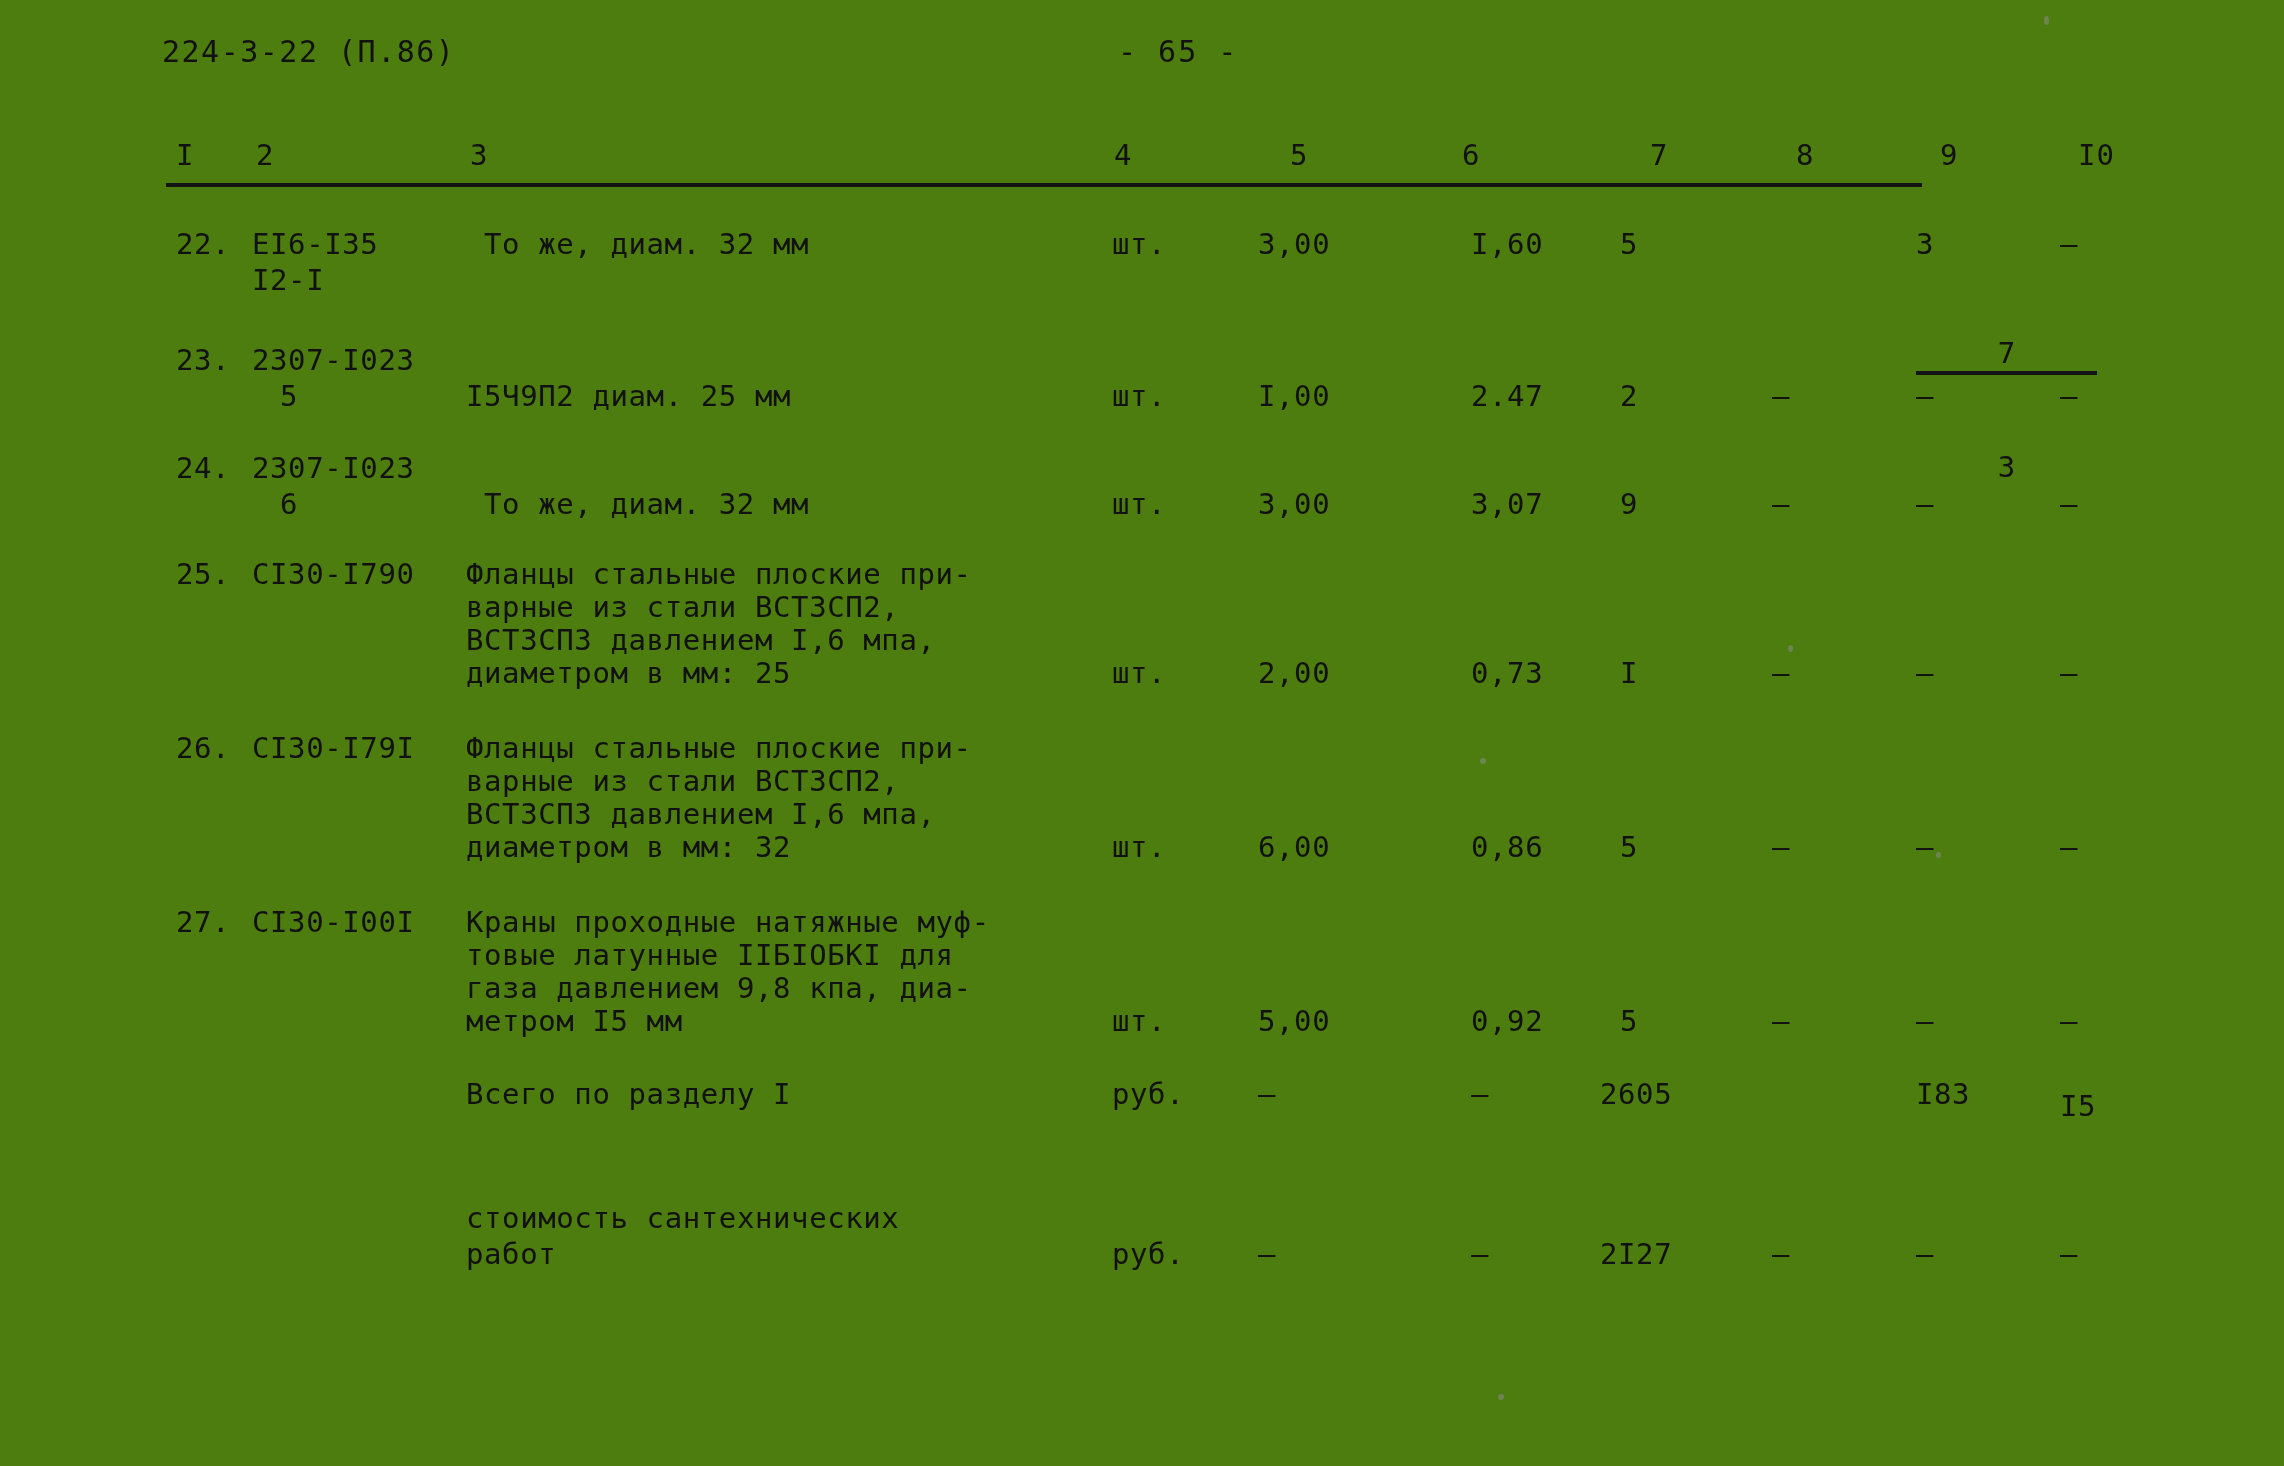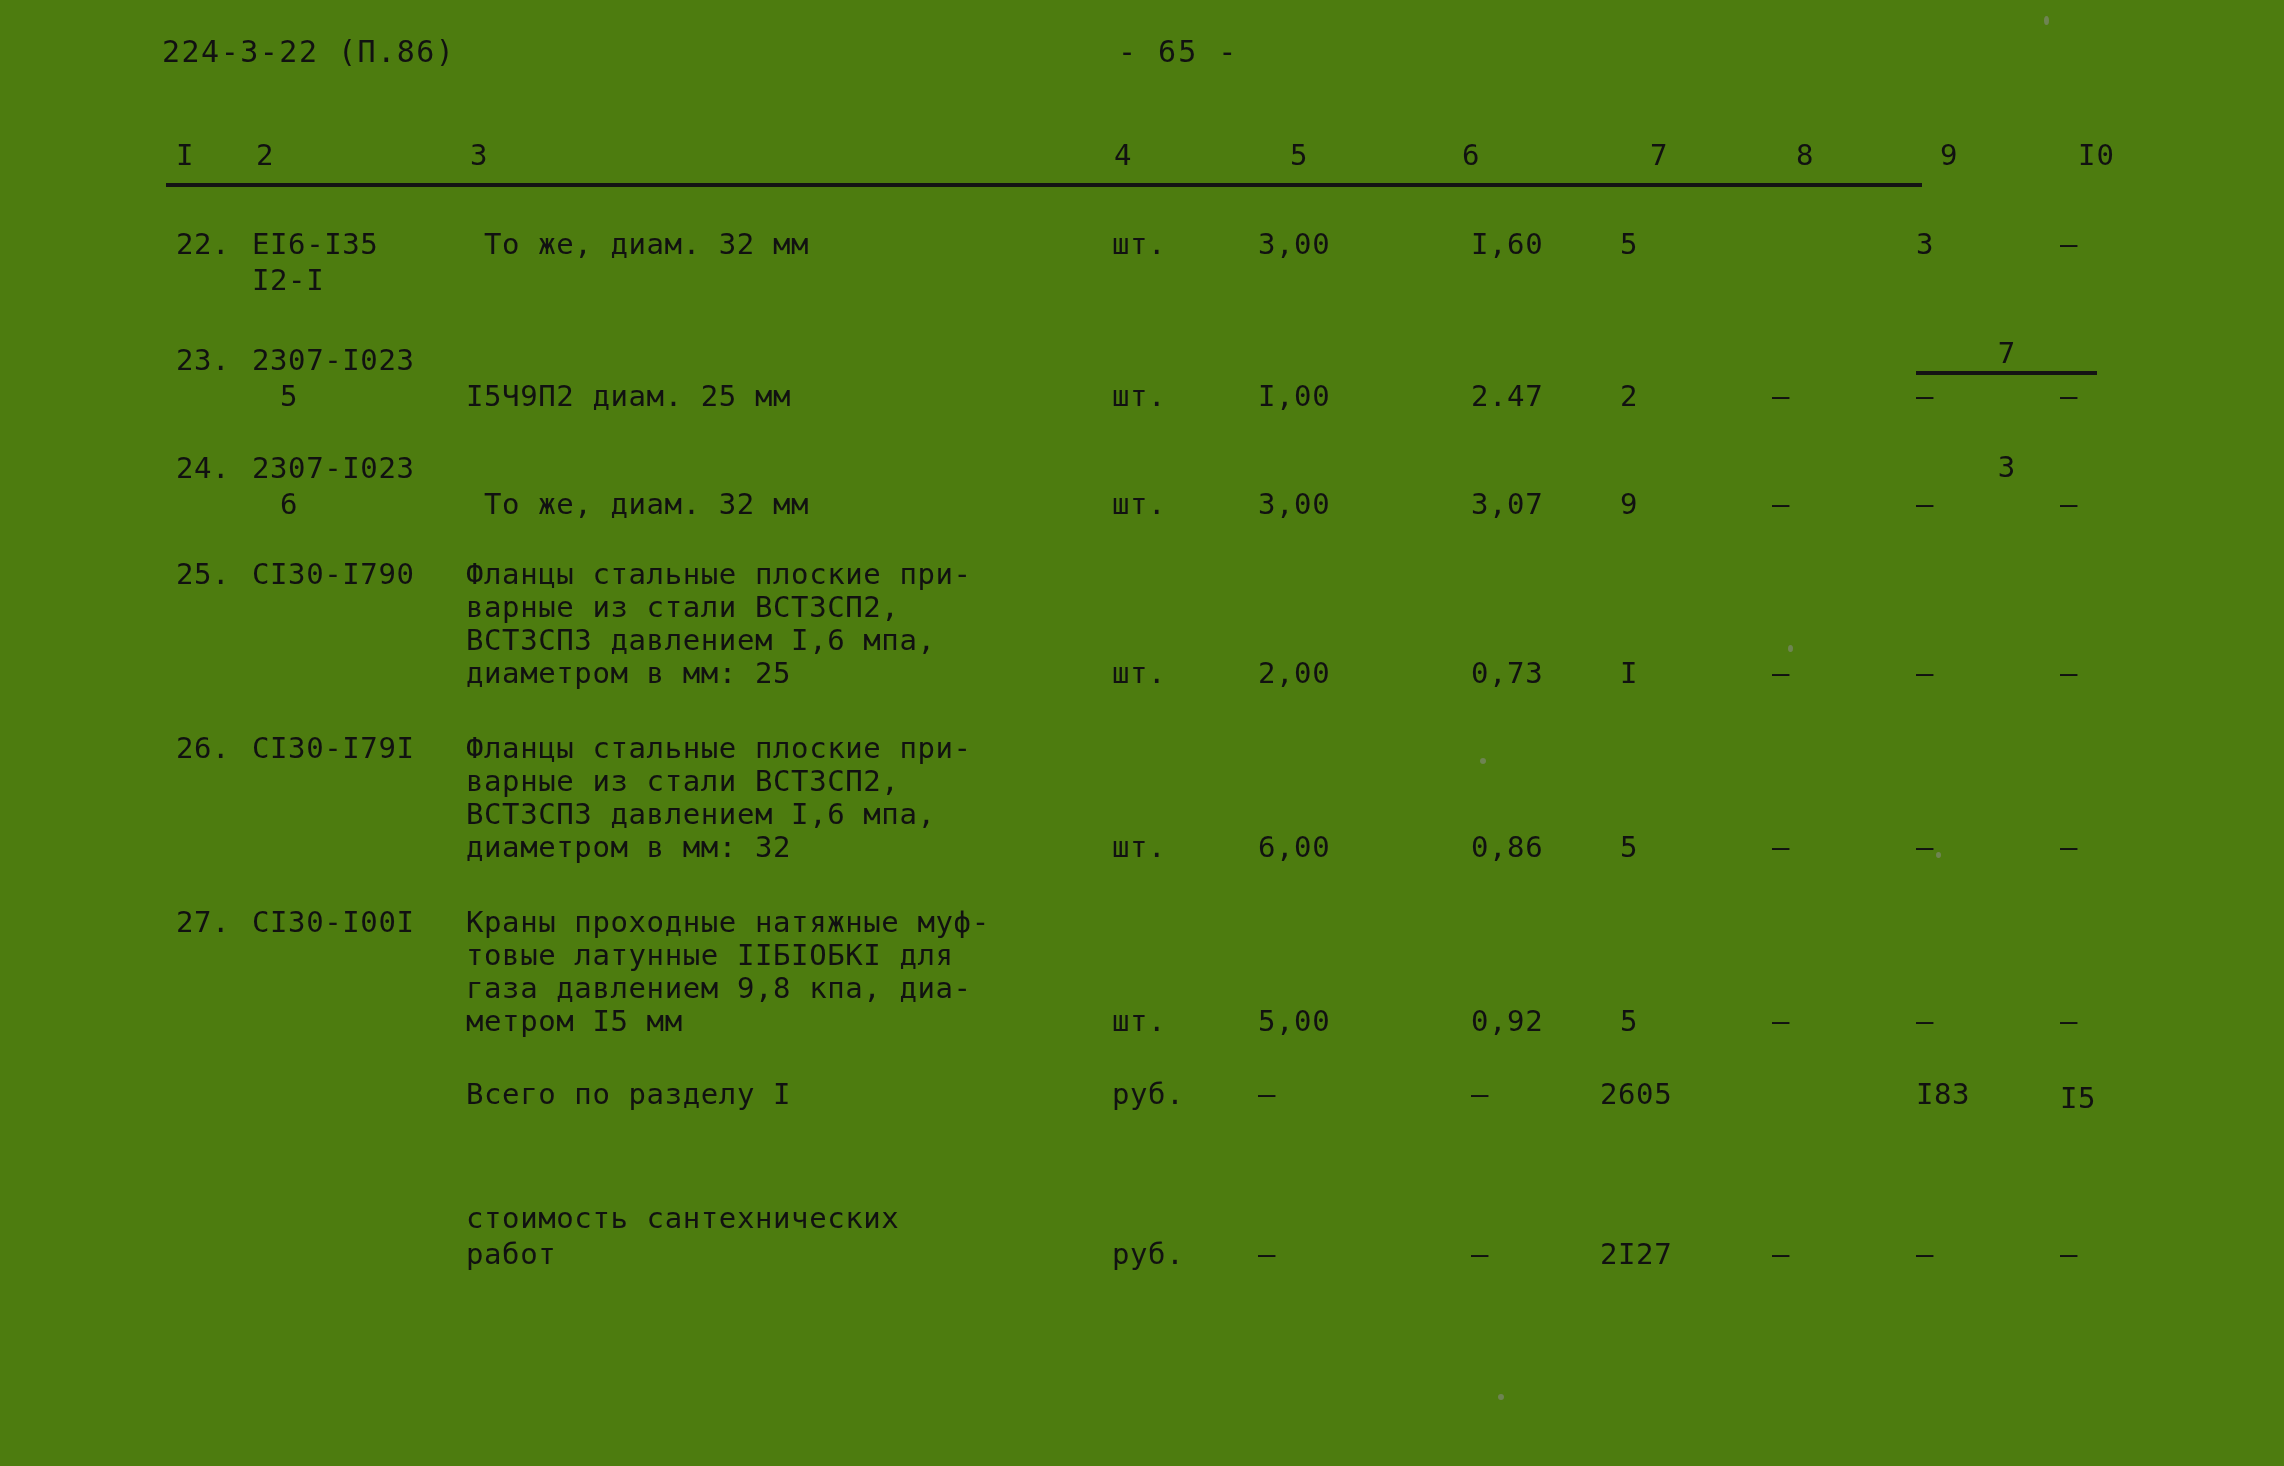--- a/index.html
+++ b/index.html
@@ -249,21 +249,21 @@
       <div class="cell c-10" style="top:99px">–</div>
     </div>
 
     <div class="row" style="height:124px">
       <div class="cell c-desc-wide" style="top:0">Всего по разделу I</div>
       <div class="cell c-unit" style="top:0">руб.</div>
       <div class="cell c-5" style="top:0">–</div>
       <div class="cell c-6" style="top:0">–</div>
       <div class="cell c-7" style="top:0;left:1600px">2605</div>
       <div class="cell c-9" style="top:0">I83</div>
-      <div class="cell c-10" style="top:4px">I5</div>
+      <div class="cell c-10" style="top:12px">I5</div>
     </div>
 
 
     <div class="row" style="height:90px">
       <div class="cell c-desc-wide" style="top:36px">работ</div>
       <div class="cell c-desc-wide" style="top:0">стоимость сантехнических</div>
       <div class="cell c-unit" style="top:36px">руб.</div>
       <div class="cell c-5" style="top:36px">–</div>
       <div class="cell c-6" style="top:36px">–</div>
       <div class="cell c-7" style="top:36px;left:1600px">2I27</div>

